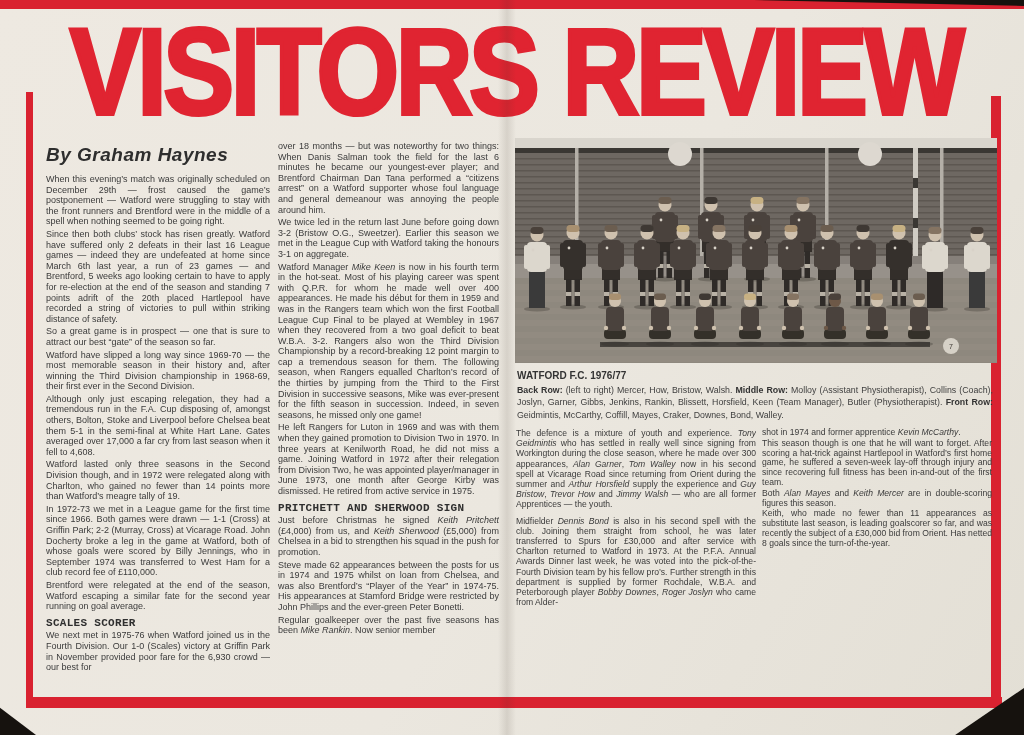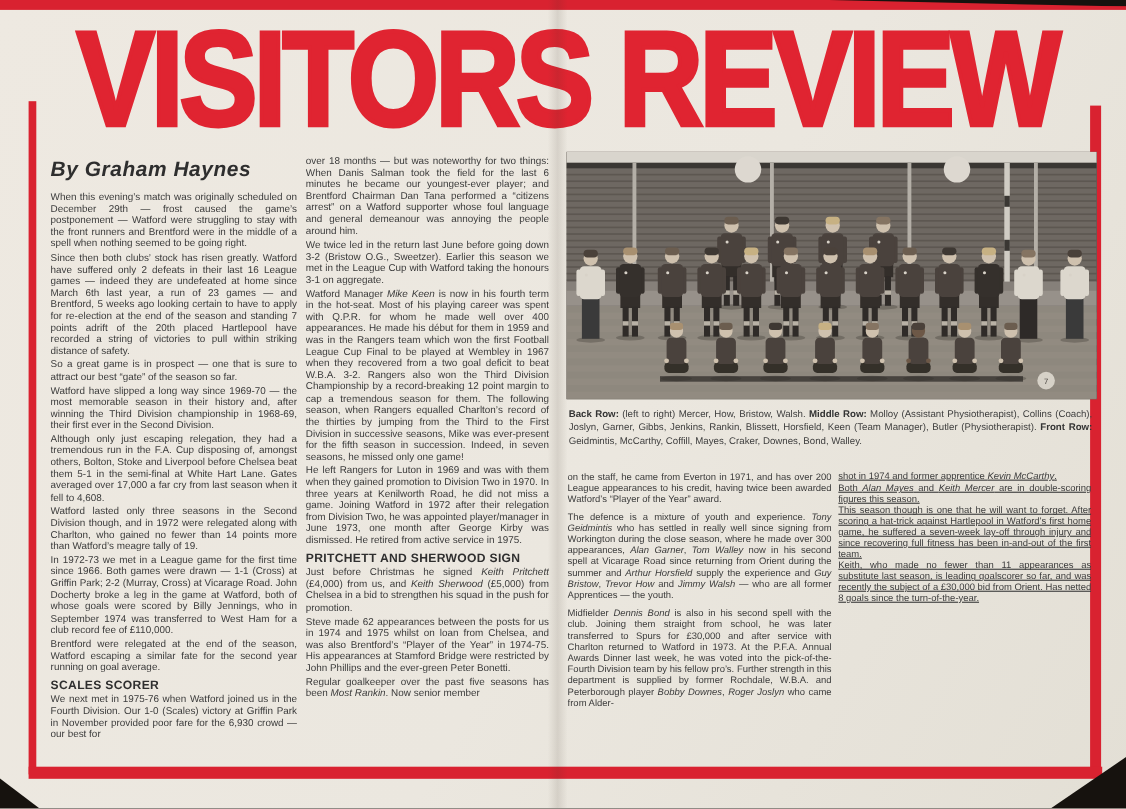--- a/index.html
+++ b/index.html
@@ -38,23 +38,23 @@
   }
   
   .byline{position:absolute;left:46px;top:144px;font-size:19px;font-weight:bold;
     font-style:italic;color:#2e2e2e;letter-spacing:.5px;text-align:right;}
   
   .col{position:absolute;color:var(--ink);}
   .col .para{margin:0 0 2px;text-align:justify;}
   .col .subhead{margin:6px 0 2px;color:#2f2f2f;font-weight:bold;letter-spacing:.3px;}
   .col1{left:46px;top:174px;width:224px;height:520px;font-size:9px;line-height:10.6px;overflow:hidden;}
   .col2{left:278px;top:141px;width:221px;height:553px;font-size:9px;line-height:10.6px;overflow:hidden;}
-  .col1 .subhead,.col2 .subhead{font-size:11px;}
+  .col1 .subhead,.col2 .subhead{font-size:11px;font-family:Liberation Mono, monospace;}
   .col3{left:516px;top:428px;width:240px;height:267px;font-size:8.6px;line-height:10.2px;overflow:hidden;}
-  .col4{left:762px;top:428px;width:230px;height:267px;font-size:8.6px;line-height:9.8px;overflow:hidden;text-decoration:underline;}
+  .col4{left:762px;top:428px;width:230px;height:267px;font-size:8.6px;line-height:9.8px;overflow:hidden;}
   .col3 .para{margin-bottom:6px;}
   .col4 .para{margin-bottom:1px;}
   
   .photo{position:absolute;left:515px;top:138px;width:482px;height:225px;
     background:#6e6862;box-shadow:0 0 0 1px #55504a inset;}
   .photo svg{display:block;}
   
   .caption{position:absolute;left:517px;top:370px;width:476px;color:#3e3e3e;}
   .cap-title{font-weight:bold;font-size:10px;margin:0 0 3px;color:#333;}
   .cap-text{font-size:8.8px;line-height:12.3px;text-align:justify;}
@@ -90,21 +90,21 @@
       <p class="para">We next met in 1975-76 when Watford joined us in the Fourth Division. Our 1-0 (Scales) victory at Griffin Park in November provided poor fare for the 6,930 crowd — our best for</p>
     </div>
   <div class="col col2">
       <p class="para">over 18 months — but was noteworthy for two things: When Danis Salman took the field for the last 6 minutes he became our youngest-ever player; and Brentford Chairman Dan Tana performed a “citizens arrest” on a Watford supporter whose foul language and general demeanour was annoying the people around him.</p>
       <p class="para">We twice led in the return last June before going down 3-2 (Bristow O.G., Sweetzer). Earlier this season we met in the League Cup with Watford taking the honours 3-1 on aggregate.</p>
       <p class="para">Watford Manager <i>Mike Keen</i> is now in his fourth term in the hot-seat. Most of his playing career was spent with Q.P.R. for whom he made well over 400 appearances. He made his début for them in 1959 and was in the Rangers team which won the first Football League Cup Final to be played at Wembley in 1967 when they recovered from a two goal deficit to beat W.B.A. 3-2. Rangers also won the Third Division Championship by a record-breaking 12 point margin to cap a tremendous season for them. The following season, when Rangers equalled Charlton’s record of the thirties by jumping from the Third to the First Division in successive seasons, Mike was ever-present for the fifth season in succession. Indeed, in seven seasons, he missed only one game!</p>
       <p class="para">He left Rangers for Luton in 1969 and was with them when they gained promotion to Division Two in 1970. In three years at Kenilworth Road, he did not miss a game. Joining Watford in 1972 after their relegation from Division Two, he was appointed player/manager in June 1973, one month after George Kirby was dismissed. He retired from active service in 1975.</p>
       <h3 class="subhead">PRITCHETT AND SHERWOOD SIGN</h3>
       <p class="para">Just before Christmas he signed <i>Keith Pritchett</i> (£4,000) from us, and <i>Keith Sherwood</i> (£5,000) from Chelsea in a bid to strengthen his squad in the push for promotion.</p>
       <p class="para">Steve made 62 appearances between the posts for us in 1974 and 1975 whilst on loan from Chelsea, and was also Brentford’s “Player of the Year” in 1974-75. His appearances at Stamford Bridge were restricted by John Phillips and the ever-green Peter Bonetti.</p>
-      <p class="para">Regular goalkeeper over the past five seasons has been <i>Most Rankin</i>. Now senior member</p>
+      <p class="para">Regular goalkeeper over the past five seasons has been <i>Mike Rankin</i>. Now senior member</p>
     </div>
 
   <div class="photo" id="team-photo">
       <svg width="482" height="225" viewBox="0 0 482 225" xmlns="http://www.w3.org/2000/svg">
         <rect width="482" height="225" fill="#6e6862"></rect>
         <rect width="482" height="10" fill="#d9d5cd"></rect>
         <rect y="10" width="482" height="5" fill="#3a3733"></rect>
         <rect y="20" width="482" height="1.5" fill="#5d5751"></rect>
         <rect y="26" width="482" height="1.5" fill="#5d5751"></rect>
         <rect y="32" width="482" height="1.5" fill="#5d5751"></rect>
@@ -439,32 +439,32 @@
       <circle cx="404" cy="163" r="6" fill="#cfc1ae"></circle>
       <rect x="398" y="155.5" width="12" height="6.5" rx="3" fill="#6b5d4f"></rect>
     </g>
         <rect x="85" y="204" width="330" height="5" fill="#2a2724" opacity=".7"></rect>
         <circle cx="436" cy="208" r="8" fill="#d6d1c7"></circle>
         <text x="436" y="211" font-size="7" font-family="Liberation Sans,sans-serif" fill="#3a3530" text-anchor="middle">7</text>
       </svg>
     </div>
 
   <div class="caption">
+    <div class="cap-title">WATFORD F.C. 1976/77</div>
     <div class="cap-text"><b>Back Row:</b><span> (left to right) Mercer, How, Bristow, Walsh. </span><b>Middle Row:</b><span> Molloy (Assistant Physiotherapist), Collins (Coach), Joslyn, Garner, Gibbs, Jenkins, Rankin, Blissett, Horsfield, Keen (Team Manager), Butler (Physiotherapist). </span><b>Front Row:</b><span> Geidmintis, McCarthy, Coffill, Mayes, Craker, Downes, Bond, Walley.</span></div>
   </div>
 
   <div class="col col3">
-      <p class="para">on the staff, he came from Everton in 1971, and has over 200 League appearances to his credit, having twice been awarded Watford’s “Player of the Year” award.</p>
       <p class="para">The defence is a mixture of youth and experience. <i>Tony Geidmintis</i> who has settled in really well since signing from Workington during the close season, where he made over 300 appearances, <i>Alan Garner</i>, <i>Tom Walley</i> now in his second spell at Vicarage Road since returning from Orient during the summer and <i>Arthur Horsfield</i> supply the experience and <i>Guy Bristow</i>, <i>Trevor How</i> and <i>Jimmy Walsh</i> — who are all former Apprentices — the youth.</p>
       <p class="para">Midfielder <i>Dennis Bond</i> is also in his second spell with the club. Joining them straight from school, he was later transferred to Spurs for £30,000 and after service with Charlton returned to Watford in 1973. At the P.F.A. Annual Awards Dinner last week, he was voted into the pick-of-the-Fourth Division team by his fellow pro’s. Further strength in this department is supplied by former Rochdale, W.B.A. and Peterborough player <i>Bobby Downes</i>, <i>Roger Joslyn</i> who came from Alder-</p>
     </div>
   <div class="col col4">
       <p class="para">shot in 1974 and former apprentice <i>Kevin McCarthy</i>.</p>
+      <p class="para">This season though is one that he will want to forget. After scoring a hat-trick against Hartlepool in Watford’s first home game, he suffered a seven-week lay-off through injury and since recovering full fitness has been in-and-out of the first team.</p>
       <p class="para">Both <i>Alan Mayes</i> and <i>Keith Mercer</i> are in double-scoring figures this season.</p>
-      <p class="para">This season though is one that he will want to forget. After scoring a hat-trick against Hartlepool in Watford’s first home game, he suffered a seven-week lay-off through injury and since recovering full fitness has been in-and-out of the first team.</p>
       <p class="para">Keith, who made no fewer than 11 appearances as substitute last season, is leading goalscorer so far, and was recently the subject of a £30,000 bid from Orient. Has netted 8 goals since the turn-of-the-year.</p>
     </div>
 
   <div class="fold"></div>
   <div class="corner c-tr"></div>
   <div class="corner c-bl"></div>
   <div class="corner c-br"></div>
 </div>
 
 </body></html>

